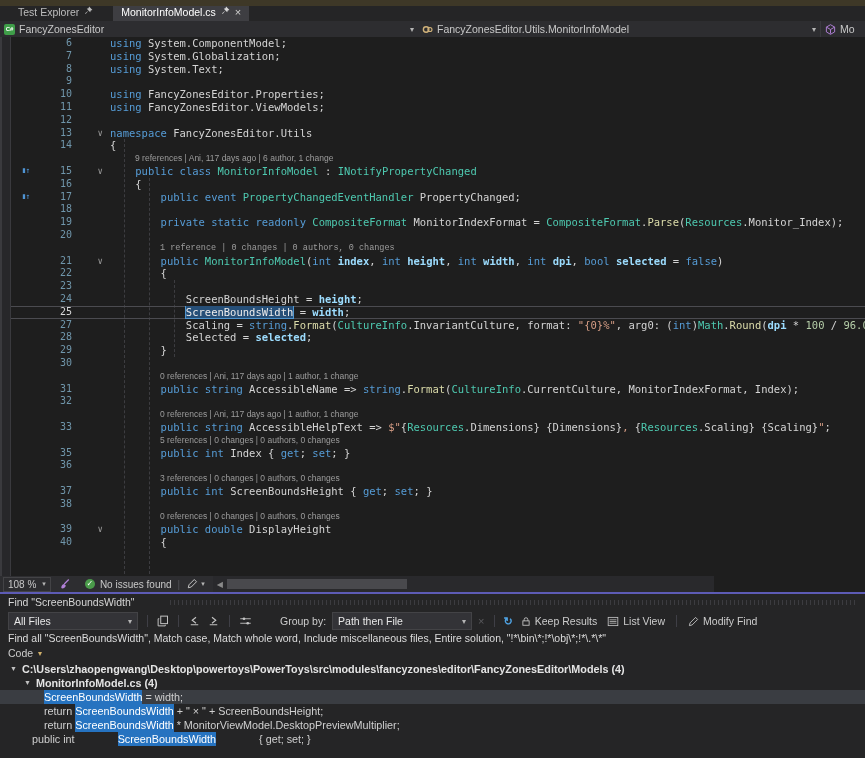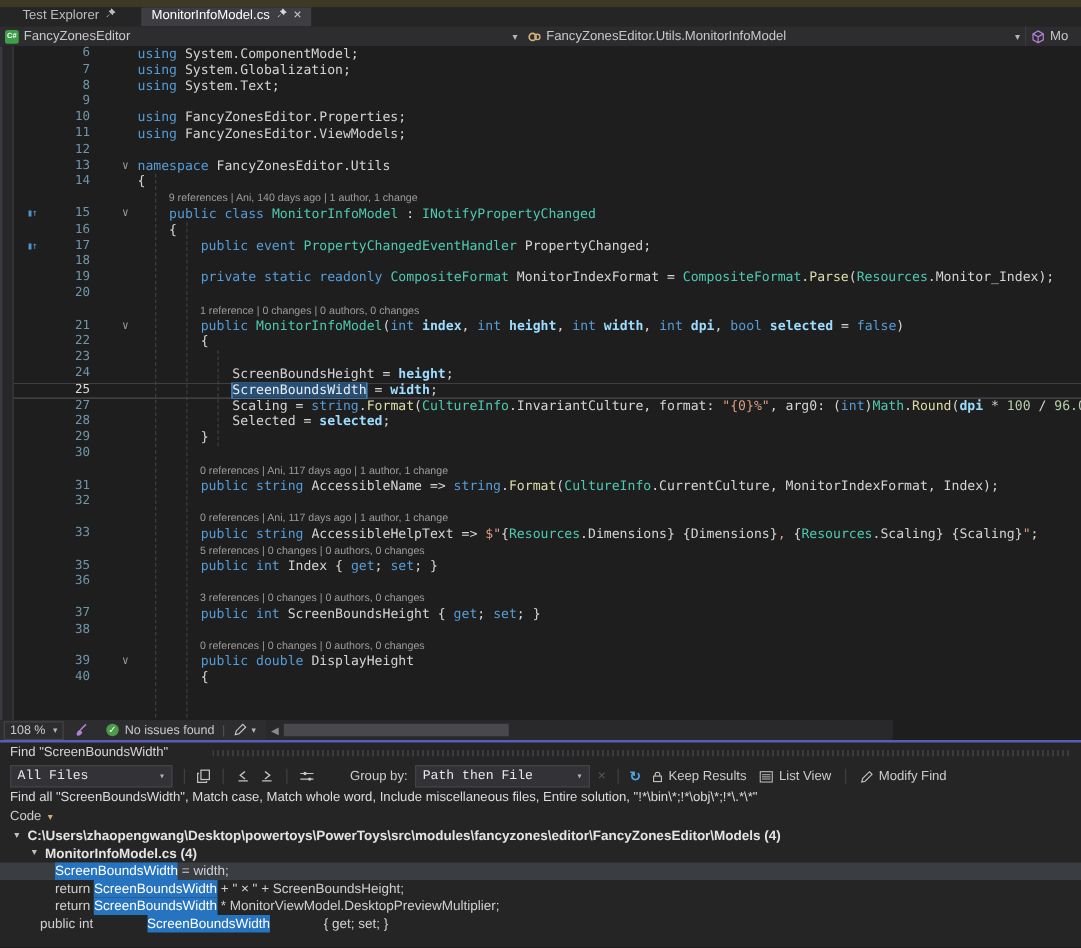--- a/index.html
+++ b/index.html
@@ -47,21 +47,21 @@
   .sep{color:#525257;margin:0 6px;}
   .hscroll{flex:1;height:16px;background:#29292c;display:flex;align-items:center;margin-left:8px;position:relative;}
   .hscroll .arrow{color:#8a8a8a;font-size:8px;padding:0 4px;}
   .hscroll .thumb{position:absolute;left:14px;top:3px;width:180px;height:10px;background:#49494d;}
   
   .find-panel{position:absolute;left:0;top:592px;width:865px;height:166px;background:#252526;border-top:2px solid #5d5bb5;box-sizing:content-box;}
   .find-title{height:16px;display:flex;align-items:center;font-size:10.5px;color:#d6d6d6;padding-left:8px;position:relative;}
   .drag-dots{position:absolute;left:170px;right:8px;top:6px;height:5px;
      background:repeating-linear-gradient(90deg,#3c3c40 0 1px,transparent 1px 4px);}
   .find-toolbar{height:22px;display:flex;align-items:center;font-size:10.5px;color:#cccccc;padding-left:8px;gap:6px;}
-  .combo{display:flex;align-items:center;background:#333337;border:1px solid #434346;height:16px;padding:0 5px;color:#e8e8e8;gap:6px;font-family:Liberation Mono, monospace;}
+  .combo{display:flex;align-items:center;background:#333337;border:1px solid #434346;height:16px;padding:0 5px;color:#e8e8e8;gap:6px;}
   .combo .caret{font-size:8px;color:#b5b5b5;margin-left:auto;}
   .combo.scope{width:118px;}
   .combo.group{width:128px;}
   .tb-sep{width:1px;height:12px;background:#3f3f46;margin:0 3px;}
   .tb-btn{display:flex;align-items:center;gap:4px;padding:0 2px;}
   .icon-dim{color:#5a5a5e;font-size:11px;}
   .icon-blue{color:#4fa3e3;font-size:11px;font-weight:bold;}
   .find-summary{height:14px;font-size:10.5px;color:#dcdcdc;padding-left:8px;white-space:nowrap;overflow:hidden;}
   .find-scope-toggle{height:14px;font-size:10.5px;color:#cccccc;padding-left:8px;display:flex;align-items:center;gap:5px;}
   .find-scope-toggle .caret{color:#d0b06a;font-size:8px;}
@@ -127,28 +127,28 @@
     <div class="code-rows" id="code-rows">
         <div class="crow"><span class="cmargin"></span><span class="cnum">6</span><span class="cfold"></span><span class="ccode"><span class="tk-k">using</span><span class="tk-d"> System.ComponentModel;</span></span></div>
         <div class="crow"><span class="cmargin"></span><span class="cnum">7</span><span class="cfold"></span><span class="ccode"><span class="tk-k">using</span><span class="tk-d"> System.Globalization;</span></span></div>
         <div class="crow"><span class="cmargin"></span><span class="cnum">8</span><span class="cfold"></span><span class="ccode"><span class="tk-k">using</span><span class="tk-d"> System.Text;</span></span></div>
         <div class="crow"><span class="cmargin"></span><span class="cnum">9</span><span class="cfold"></span><span class="ccode"></span></div>
         <div class="crow"><span class="cmargin"></span><span class="cnum">10</span><span class="cfold"></span><span class="ccode"><span class="tk-k">using</span><span class="tk-d"> FancyZonesEditor.Properties;</span></span></div>
         <div class="crow"><span class="cmargin"></span><span class="cnum">11</span><span class="cfold"></span><span class="ccode"><span class="tk-k">using</span><span class="tk-d"> FancyZonesEditor.ViewModels;</span></span></div>
         <div class="crow"><span class="cmargin"></span><span class="cnum">12</span><span class="cfold"></span><span class="ccode"></span></div>
         <div class="crow"><span class="cmargin"></span><span class="cnum">13</span><span class="cfold">∨</span><span class="ccode"><span class="tk-k">namespace</span><span class="tk-d"> FancyZonesEditor.Utils</span></span></div>
         <div class="crow"><span class="cmargin"></span><span class="cnum">14</span><span class="cfold"></span><span class="ccode"><span class="tk-d">{</span></span></div>
-        <div class="crow lensrow"><span class="cmargin"></span><span class="cnum"></span><span class="cfold"></span><span class="ccode" style="padding-left: 25px;">9 references | Ani, 140 days ago | 1 author, 1 change</span></div>
+        <div class="crow lensrow"><span class="cmargin"></span><span class="cnum"></span><span class="cfold"></span><span class="ccode" style="padding-left: 25px;">9 references | Ani, 117 days ago | 6 author, 1 change</span></div>
         <div class="crow"><span class="cmargin"><span>▮↑</span></span><span class="cnum">15</span><span class="cfold">∨</span><span class="ccode"><span class="tk-d">    </span><span class="tk-k">public</span><span class="tk-d"> </span><span class="tk-k">class</span><span class="tk-d"> </span><span class="tk-t">MonitorInfoModel</span><span class="tk-d"> : </span><span class="tk-t">INotifyPropertyChanged</span></span></div>
         <div class="crow"><span class="cmargin"></span><span class="cnum">16</span><span class="cfold"></span><span class="ccode"><span class="tk-d">    {</span></span></div>
         <div class="crow"><span class="cmargin"><span>▮↑</span></span><span class="cnum">17</span><span class="cfold"></span><span class="ccode"><span class="tk-d">        </span><span class="tk-k">public</span><span class="tk-d"> </span><span class="tk-k">event</span><span class="tk-d"> </span><span class="tk-t">PropertyChangedEventHandler</span><span class="tk-d"> PropertyChanged;</span></span></div>
         <div class="crow"><span class="cmargin"></span><span class="cnum">18</span><span class="cfold"></span><span class="ccode"></span></div>
         <div class="crow"><span class="cmargin"></span><span class="cnum">19</span><span class="cfold"></span><span class="ccode"><span class="tk-d">        </span><span class="tk-k">private</span><span class="tk-d"> </span><span class="tk-k">static</span><span class="tk-d"> </span><span class="tk-k">readonly</span><span class="tk-d"> </span><span class="tk-t">CompositeFormat</span><span class="tk-d"> MonitorIndexFormat = </span><span class="tk-t">CompositeFormat</span><span class="tk-d">.</span><span class="tk-m">Parse</span><span class="tk-d">(</span><span class="tk-t">Resources</span><span class="tk-d">.Monitor_Index);</span></span></div>
         <div class="crow"><span class="cmargin"></span><span class="cnum">20</span><span class="cfold"></span><span class="ccode"></span></div>
-        <div class="crow lensrow"><span class="cmargin"></span><span class="cnum"></span><span class="cfold"></span><span class="ccode" style="padding-left: 50px;">1 reference | 0 changes | 0 authors, 0 changes</span></div>
+        <div class="crow lensrow"><span class="cmargin"></span><span class="cnum"></span><span class="cfold"></span><span class="ccode" style="padding-left: 50px; font-family: Liberation Mono, monospace;">1 reference | 0 changes | 0 authors, 0 changes</span></div>
         <div class="crow"><span class="cmargin"></span><span class="cnum">21</span><span class="cfold">∨</span><span class="ccode"><span class="tk-d">        </span><span class="tk-k">public</span><span class="tk-d"> </span><span class="tk-t">MonitorInfoModel</span><span class="tk-d">(</span><span class="tk-k">int</span><span class="tk-d"> </span><span class="tk-p">index</span><span class="tk-d">, </span><span class="tk-k">int</span><span class="tk-d"> </span><span class="tk-p">height</span><span class="tk-d">, </span><span class="tk-k">int</span><span class="tk-d"> </span><span class="tk-p">width</span><span class="tk-d">, </span><span class="tk-k">int</span><span class="tk-d"> </span><span class="tk-p">dpi</span><span class="tk-d">, </span><span class="tk-k">bool</span><span class="tk-d"> </span><span class="tk-p">selected</span><span class="tk-d"> = </span><span class="tk-k">false</span><span class="tk-d">)</span></span></div>
         <div class="crow"><span class="cmargin"></span><span class="cnum">22</span><span class="cfold"></span><span class="ccode"><span class="tk-d">        {</span></span></div>
         <div class="crow"><span class="cmargin"></span><span class="cnum">23</span><span class="cfold"></span></div>
         <div class="crow"><span class="cmargin"></span><span class="cnum">24</span><span class="cfold"></span><span class="ccode"><span class="tk-d">            ScreenBoundsHeight = </span><span class="tk-p">height</span><span class="tk-d">;</span></span></div>
         <div class="crow cur"><span class="cmargin"></span><span class="cnum">25</span><span class="cfold"></span><span class="ccode"><span class="tk-d">            </span><span class="tk-f">ScreenBoundsWidth</span><span class="tk-d"> = </span><span class="tk-p">width</span><span class="tk-d">;</span></span></div>
         <div class="crow"><span class="cmargin"></span><span class="cnum">27</span><span class="cfold"></span><span class="ccode"><span class="tk-d">            Scaling = </span><span class="tk-k">string</span><span class="tk-d">.</span><span class="tk-m">Format</span><span class="tk-d">(</span><span class="tk-t">CultureInfo</span><span class="tk-d">.InvariantCulture, format: </span><span class="tk-s">"{0}%"</span><span class="tk-d">, arg0: (</span><span class="tk-k">int</span><span class="tk-d">)</span><span class="tk-t">Math</span><span class="tk-d">.</span><span class="tk-m">Round</span><span class="tk-d">(</span><span class="tk-p">dpi</span><span class="tk-d"> * </span><span class="tk-n">100</span><span class="tk-d"> / </span><span class="tk-n">96.0</span></span></div>
         <div class="crow"><span class="cmargin"></span><span class="cnum">28</span><span class="cfold"></span><span class="ccode"><span class="tk-d">            Selected = </span><span class="tk-p">selected</span><span class="tk-d">;</span></span></div>
         <div class="crow"><span class="cmargin"></span><span class="cnum">29</span><span class="cfold"></span><span class="ccode"><span class="tk-d">        }</span></span></div>
         <div class="crow"><span class="cmargin"></span><span class="cnum">30</span><span class="cfold"></span><span class="ccode"></span></div>
         <div class="crow lensrow"><span class="cmargin"></span><span class="cnum"></span><span class="cfold"></span><span class="ccode" style="padding-left: 50px;">0 references | Ani, 117 days ago | 1 author, 1 change</span></div>

